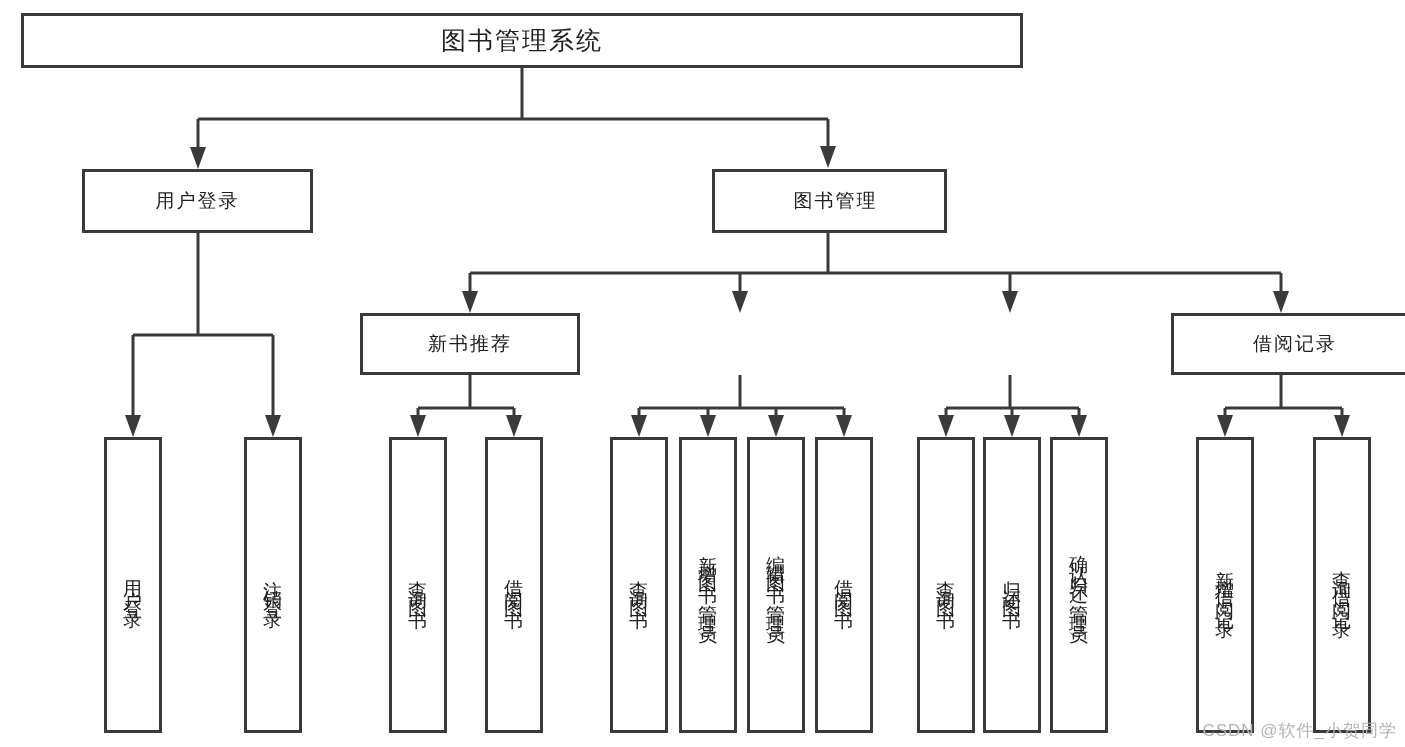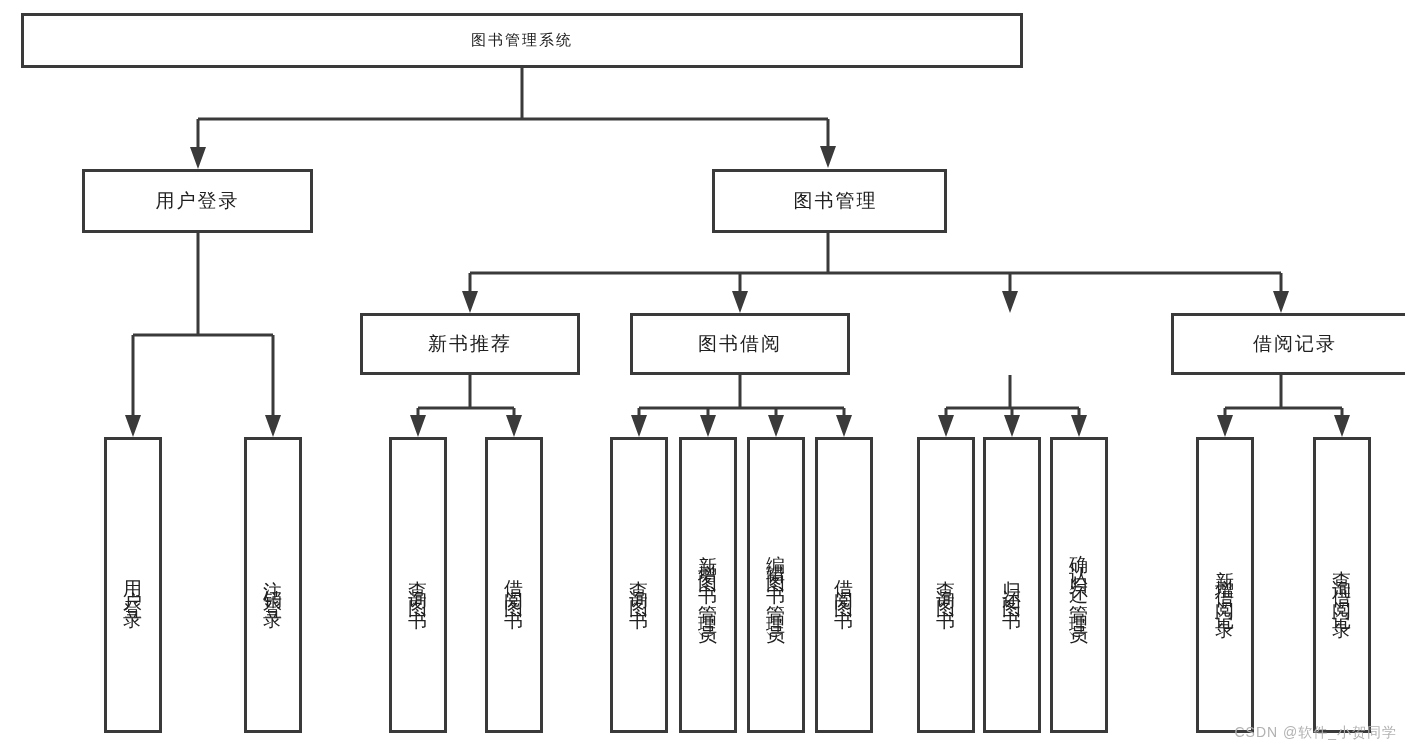--- a/index.html
+++ b/index.html
@@ -19,33 +19,33 @@
   .node {
     position: absolute;
     box-sizing: border-box;
     border: 3px solid var(--line, #3a3a3a);
     background: #ffffff;
     display: flex;
     align-items: center;
     justify-content: center;
   }
   .node.h { font-size: 19px; letter-spacing: 2px; white-space: nowrap; }
-  .node.root { font-size: 15px; }
+  .node.root { font-size: 25px; }
   .vtext {
     writing-mode: vertical-rl;
     text-orientation: mixed;
     font-size: 19px;
     letter-spacing: 10px;
     line-height: 1;
   }
   .watermark {
     position: absolute;
     right: 8px;
     bottom: 5px;
-    font-size: 14px;
+    font-size: 17px;
     letter-spacing: 1px;
     color: var(--watermark, #b2b2b2);
     z-index: 5;
     white-space: nowrap;
   }
 </style>
 </head>
 <body>
 
 <div class="canvas">
@@ -88,21 +88,20 @@
       M1217 415 L1233 415 L1225 437 Z
       M1334 415 L1350 415 L1342 437 Z"></path>
   </svg>
 
   <div class="node h root" style="left:21px; top:13px; width:1002px; height:55px;">图书管理系统</div>
 
   <div class="node h" style="left:82px; top:169px; width:231px; height:64px;">用户登录</div>
   <div class="node h" style="left:712px; top:169px; width:235px; height:64px;padding-left:12px;">图书管理</div>
 
   <div class="node h" style="left:360px; top:313px; width:220px; height:62px;">新书推荐</div>
-  <div class="node h" style="left:630px; top:313px; width:220px; height:62px;">图书借阅</div>
   <div class="node h" style="left:1171px; top:313px; width:248px; height:62px;">借阅记录</div>
 
   <div class="node" style="left:104px; top:437px; width:58px; height:296px;">
     <span class="vtext">用户登录</span>
   </div>
   <div class="node" style="left:244px; top:437px; width:58px; height:296px;">
     <span class="vtext">注销登录</span>
   </div>
 
   <div class="node" style="left:389px; top:437px; width:58px; height:296px;">

